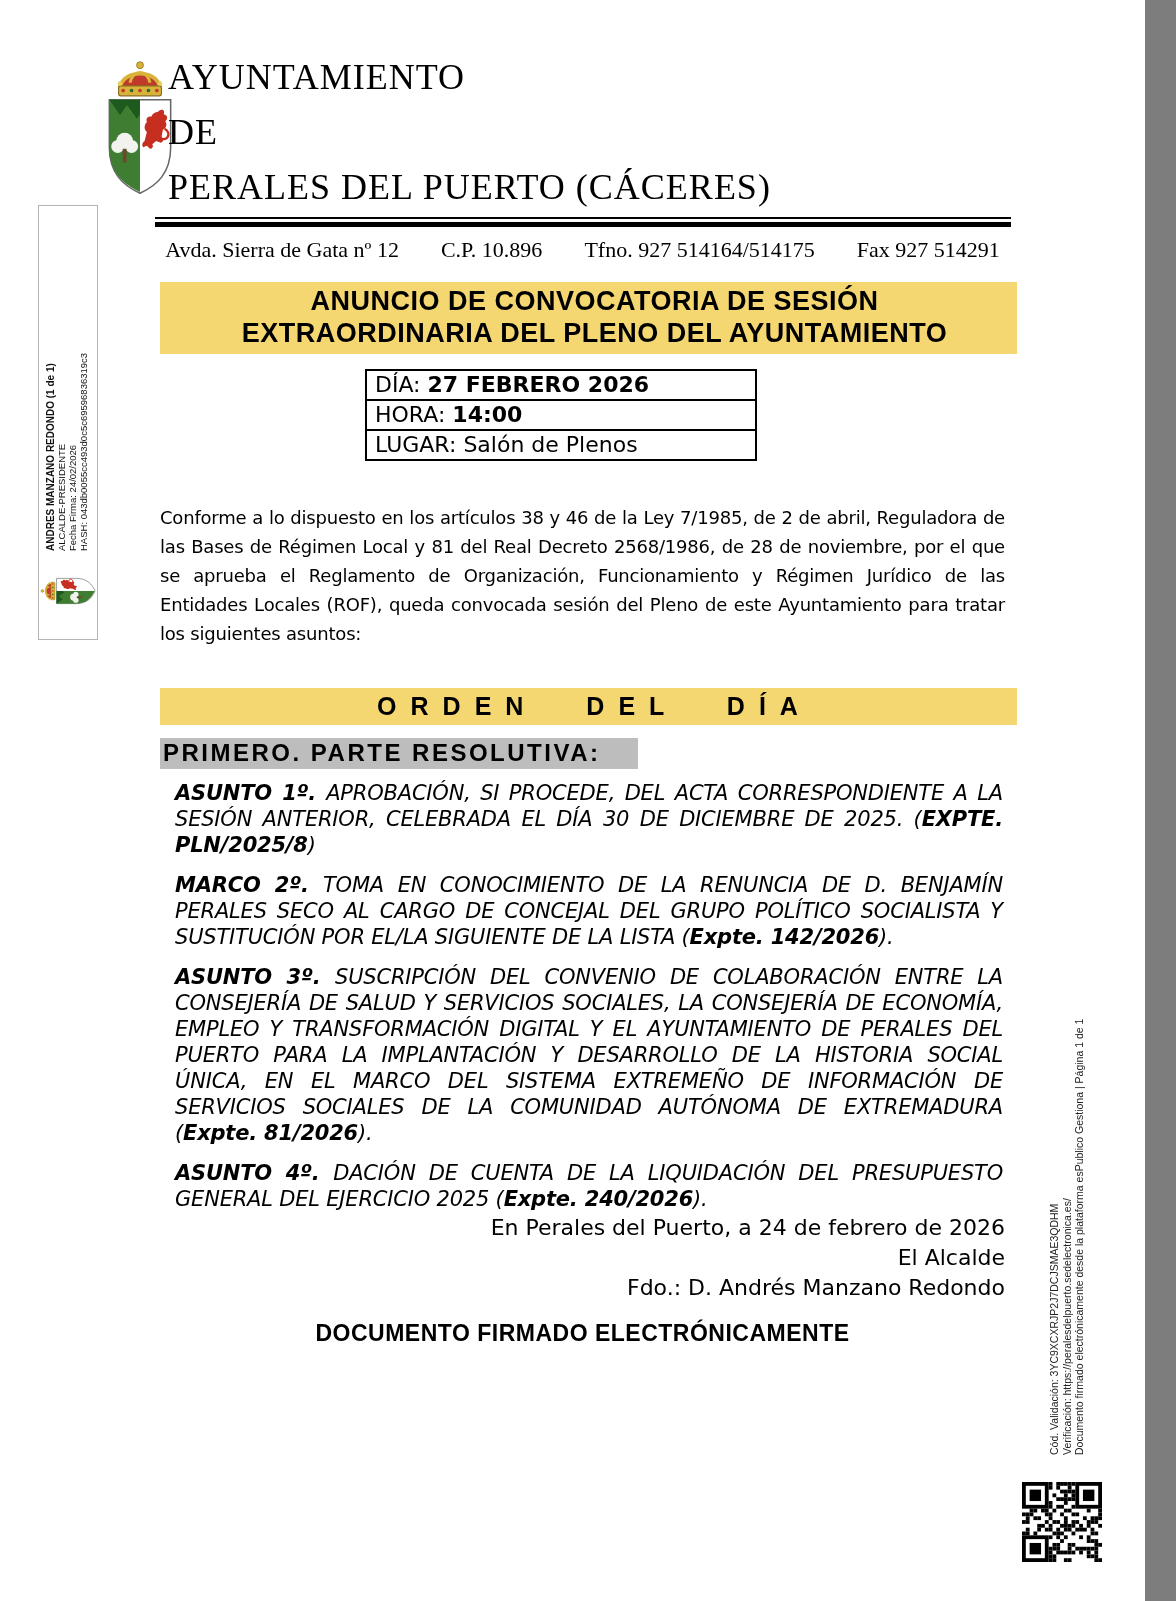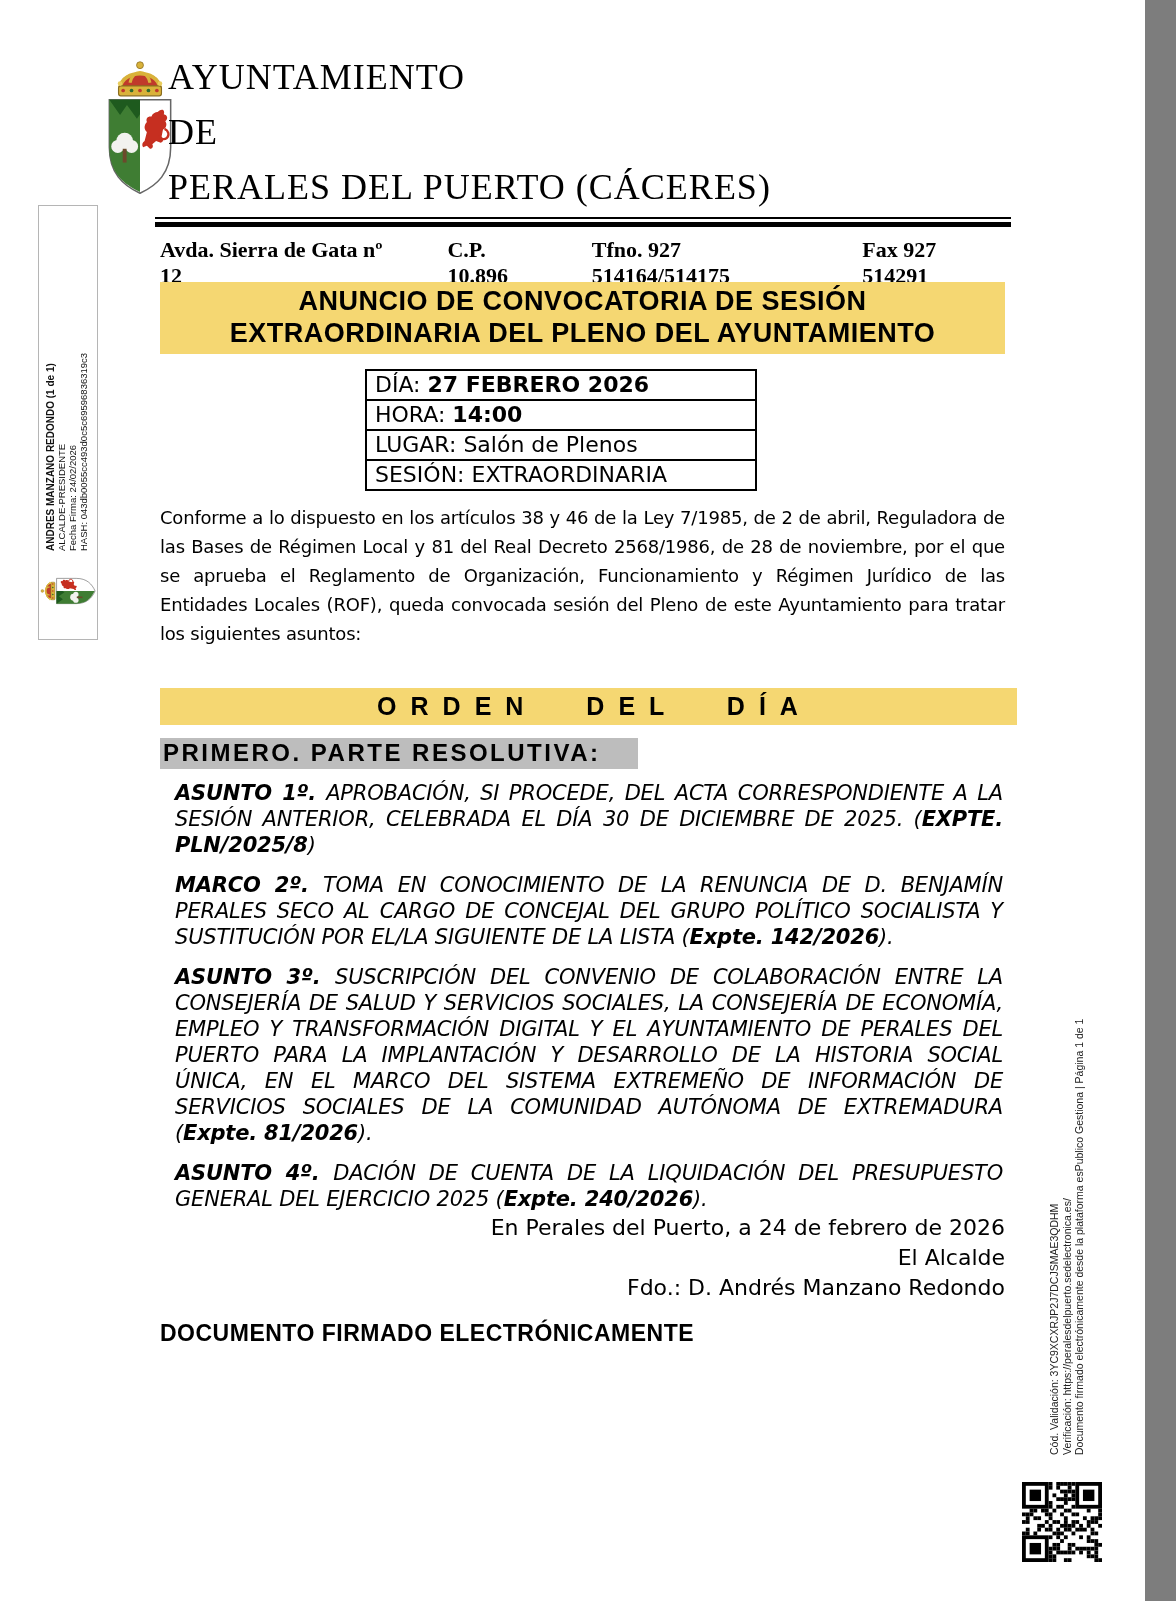--- a/index.html
+++ b/index.html
@@ -7,21 +7,21 @@
         font-family:"DejaVu Sans",sans-serif;color:#000;}
   .gray-strip{position:absolute;left:1145px;top:0;width:31px;height:1601px;background:#7d7d7d;}
 
   
   .crest-main{position:absolute;left:94px;top:32px;width:92px;height:186px;}
   .header-title{position:absolute;left:168px;top:50px;width:845px;
         font-family:"Liberation Serif",serif;font-size:36px;line-height:55px;letter-spacing:1px;}
   .double-rule{position:absolute;left:155px;top:217px;width:856px;height:3px;
         border-top:2px solid #000;border-bottom:5px solid #000;}
   .address-line{position:absolute;left:160px;top:237px;width:845px;display:flex;
-        justify-content:center;gap:42px;font-family:"Liberation Serif",serif;font-size:22px;font-weight:bold;}
+        justify-content:center;gap:42px;font-family:"Liberation Serif",serif;font-size:22px;}
 
   
   .banner{position:absolute;left:160px;top:282px;width:845px;padding:3px 0 5px 0;
         text-align:center;font-weight:bold;font-size:27px;line-height:32px;
         font-family:"Liberation Sans",sans-serif;letter-spacing:0.5px;}
 
   
   .session-table{position:absolute;left:365px;top:369px;border-collapse:collapse;}
   .session-table td{border:2px solid #000;width:372px;padding:1px 8px 2px 8px;
         font-size:22px;line-height:25px;white-space:nowrap;}
@@ -35,21 +35,21 @@
         letter-spacing:14px;word-spacing:28px;font-family:"Liberation Sans",sans-serif;}
   .section-heading{position:absolute;left:160px;top:738px;font-weight:bold;font-size:24px;
         font-family:"Liberation Sans",sans-serif;letter-spacing:2.5px;
         padding:1px 38px 2px 3px;}
   .asuntos{position:absolute;left:175px;top:780px;width:828px;}
   .asunto{margin:0 0 14px 0;font-size:21px;line-height:26px;text-align:justify;letter-spacing:-0.2px;font-style:italic;}
   .asunto b{font-weight:bold;}
 
   .closing{position:absolute;left:160px;top:1213px;width:845px;text-align:right;
         font-size:22px;line-height:30px;}
-  .signed{position:absolute;left:160px;top:1320px;width:845px;text-align:left;
+  .signed{position:absolute;left:160px;top:1320px;width:845px;text-align:center;
         font-weight:bold;font-size:23px;letter-spacing:0.5px;font-family:"Liberation Sans",sans-serif;}
 
   
   .side-box{position:absolute;left:38px;top:205px;width:58px;height:433px;
         border:1px solid #b5b5b5;background:#fff;}
   .side-rot{position:absolute;left:6px;top:345px;width:260px;transform:rotate(-90deg);
         transform-origin:0 0;font-size:9.5px;line-height:11px;color:#111;
         font-family:"Liberation Sans",sans-serif;white-space:nowrap;}
   .side-rot .nm{font-weight:bold;font-size:10px;}
   .crest-small{position:absolute;left:-4px;top:352px;width:64px;height:66px;
@@ -111,45 +111,40 @@
 
   <div class="double-rule"></div>
 
   <div class="address-line">
     <span>Avda. Sierra de Gata nº 12</span>
     <span>C.P. 10.896</span>
     <span>Tfno. 927 514164/514175</span>
     <span>Fax 927 514291</span>
   </div>
 
-  <div class="banner" style="background:#F5D772;">
+  <div class="banner" style="background:#F5D772;padding-left:12px;">
     <div>ANUNCIO DE CONVOCATORIA DE SESIÓN</div>
     <div>EXTRAORDINARIA DEL PLENO DEL AYUNTAMIENTO</div>
   </div>
 
   <table class="session-table">
     <tbody>
       <tr>
           <td>
         <span>DÍA: </span><span class="v-bold">27 FEBRERO 2026</span>
       </td>
         </tr>
       <tr>
           <td>
         <span>HORA: </span><span class="v-bold">14:00</span>
       </td>
         </tr>
       <tr>
           <td>
         <span>LUGAR: </span><span>Salón de Plenos</span>
-      </td>
-        </tr>
-      <tr>
-          <td>
-        <span>SESIÓN: </span><span>EXTRAORDINARIA</span>
       </td>
         </tr>
     </tbody>
   </table>
 
   <div class="intro">Conforme a lo dispuesto en los artículos 38 y 46 de la Ley 7/1985, de 2 de abril, Reguladora de las Bases de Régimen Local y 81 del Real Decreto 2568/1986, de 28 de noviembre, por el que se aprueba el Reglamento de Organización, Funcionamiento y Régimen Jurídico de las Entidades Locales (ROF), queda convocada sesión del Pleno de este Ayuntamiento para tratar los siguientes asuntos:</div>
 
   <div class="orden-bar" style="background:#F5D772;padding-left:12px;">ORDEN DEL DÍA</div>
 
   <div class="section-heading" style="background:#BDBDBD;">PRIMERO. PARTE RESOLUTIVA:</div>

